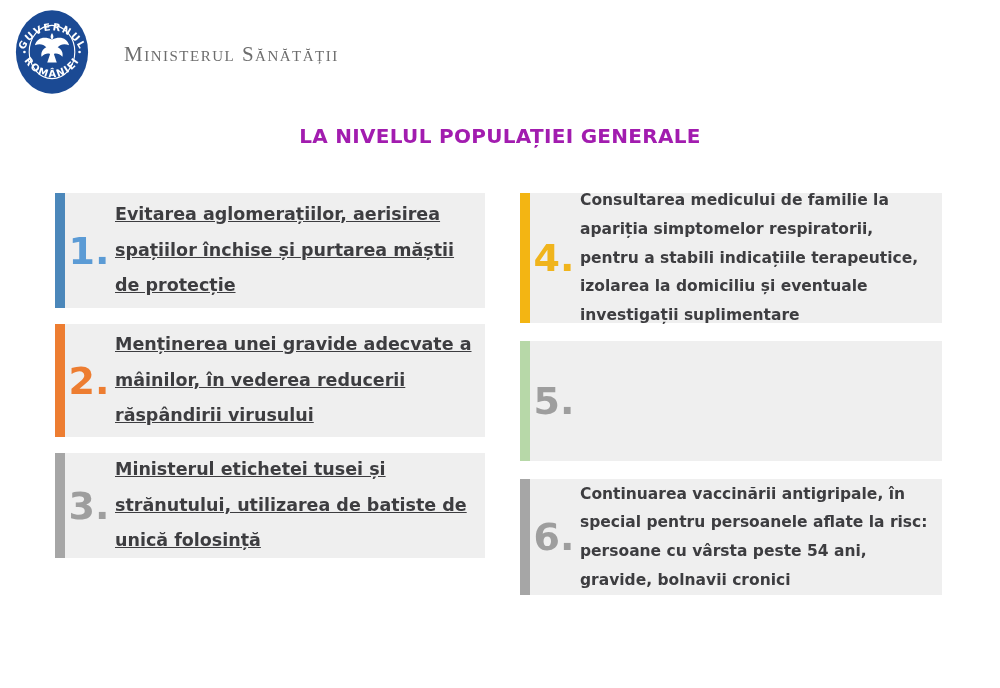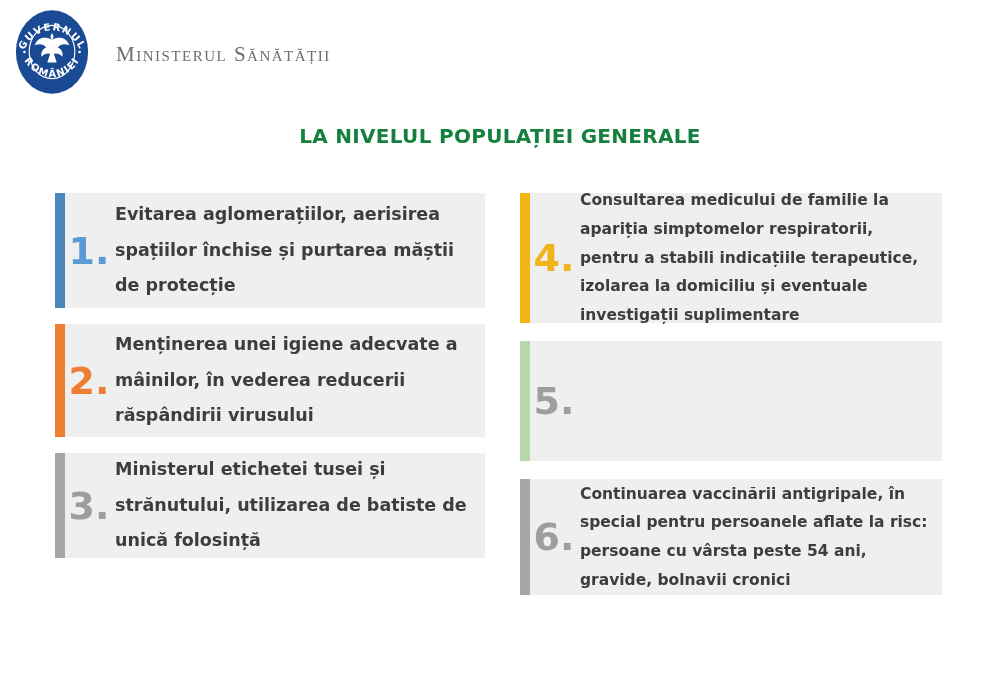--- a/index.html
+++ b/index.html
@@ -8,21 +8,21 @@
     width:1000px;height:688px;
     background:#ffffff;
     font-family:"DejaVu Sans","Liberation Sans",sans-serif;
     overflow:hidden;
   }
 
   
   .header{position:absolute;top:8px;left:14px;display:flex;align-items:flex-start;}
   .logo{width:76px;height:88px;display:block;}
   .ministry{
-    margin-left:26px;margin-top:34px;
+    margin-left:34px;margin-top:34px;
     font-family:"Liberation Serif","DejaVu Serif",serif;
     font-variant:small-caps;
     font-size:21px;letter-spacing:1.5px;
     color:#6d6d6d;
   }
 
   
   .title{
     position:absolute;top:58px;left:0;right:0;
     text-align:center;
@@ -51,21 +51,21 @@
   }
   .bar{width:10px;align-self:stretch;flex:0 0 10px;}
   .num{
     flex:0 0 48px;text-align:center;
     font-size:38px;font-weight:800;line-height:1;
   }
   .txt{
     flex:1;margin:0;padding:10px 12px 10px 2px;
     font-weight:700;color:#3d3d40;
   }
-  .col-left  .txt{font-size:17.5px;line-height:2.05;}
+  .col-left  .txt{font-size:17.5px;line-height:2.05;text-decoration:underline;}
   .col-right .txt{font-size:15.5px;line-height:1.85;}
   .col-left  .c1{height:115px;}
   .col-left  .c2{height:113px;}
   .col-left  .c3{height:105px;}
   .col-right .c4{height:130px;}
   .col-right .c5{height:120px;}
   .col-right .c6{height:116px;}
 </style>
 </head>
 <body>
@@ -86,36 +86,36 @@
       <text font-size="10.5" font-weight="bold" fill="#ffffff" letter-spacing="1.5" font-family="DejaVu Sans, sans-serif">
         <textPath href="#arcBot" startOffset="50%" text-anchor="middle">ROMÂNIEI</textPath>
       </text>
       <circle cx="11" cy="46" r="1.4" fill="#ffffff"></circle>
       <circle cx="69" cy="46" r="1.4" fill="#ffffff"></circle>
       <path fill="#ffffff" d="M40 26 c-2 3 -2 5 0 7 c-8 -4 -16 -2 -18 6 c5 -2 9 -1 12 2 c-4 2 -6 6 -5 10 c3 -3 6 -4 9 -3 l-3 9 h10 l-3 -9 c3 -1 6 0 9 3 c1 -4 -1 -8 -5 -10 c3 -3 7 -4 12 -2 c-2 -8 -10 -10 -18 -6 c2 -2 2 -4 0 -7 z"></path>
     </svg>
     <div class="ministry">Ministerul Sănătății</div>
   </div>
 
-  <div class="subtitle" style="color: #15803d;">LA NIVELUL POPULAȚIEI GENERALE</div>
+  <div class="subtitle" style="color: #a21caf;">LA NIVELUL POPULAȚIEI GENERALE</div>
 
   <div class="content">
 
     <div class="col col-left">
 
       <div class="card c1">
         <span class="bar" style="background: rgb(75, 135, 186);"></span>
         <span class="num" style="color: rgb(91, 155, 213);">1.</span>
         <p class="txt">Evitarea aglomerațiilor, aerisirea spațiilor închise și purtarea măștii de protecție</p>
       </div>
 
       <div class="card c2">
         <span class="bar" style="background: rgb(237, 125, 49);"></span>
         <span class="num" style="color: rgb(237, 125, 49);">2.</span>
-        <p class="txt">Menținerea unei igiene adecvate a mâinilor, în vederea reducerii răspândirii virusului</p>
+        <p class="txt">Menținerea unei gravide adecvate a mâinilor, în vederea reducerii răspândirii virusului</p>
       </div>
 
       <div class="card c3">
         <span class="bar" style="background: rgb(166, 166, 166);"></span>
         <span class="num" style="color: rgb(158, 158, 158);">3.</span>
         <p class="txt">Ministerul etichetei tusei și strănutului, utilizarea de batiste de unică folosință</p>
       </div>
 
     </div>
 

